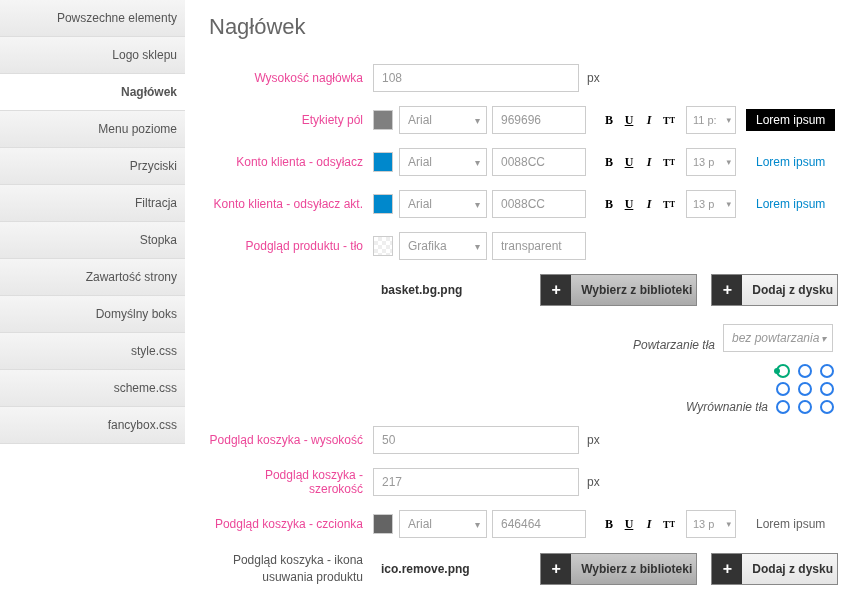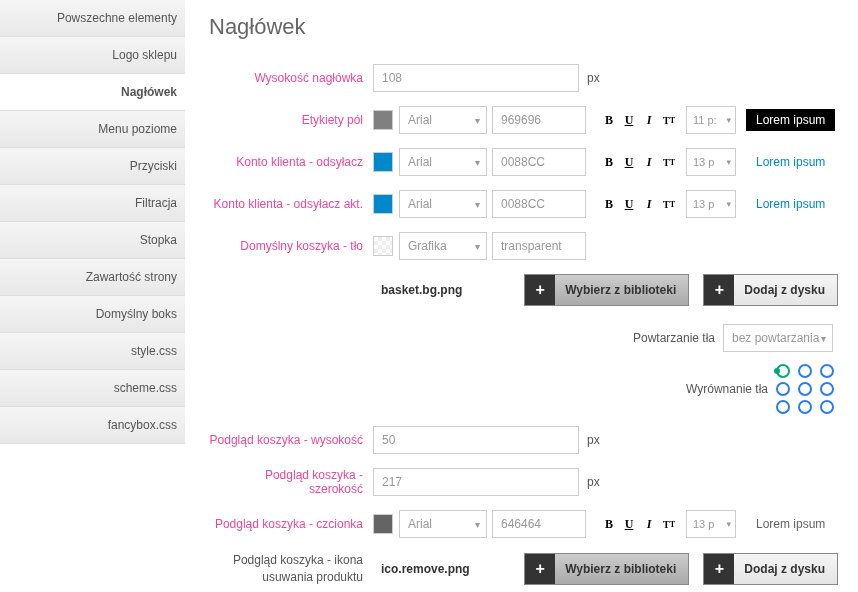--- a/index.html
+++ b/index.html
@@ -28,22 +28,22 @@
 .szsel { width:50px; height:28px; border:1px solid #ccc; display:flex; align-items:center; padding:0 6px; font-size:11px; color:#999; margin-left:8px; position:relative; }
 .szsel::after{content:"▾"; position:absolute; right:4px; color:#999; font-size:9px;}
 .preview { margin-left:10px; padding:4px 10px; font-size:12px; }
 .preview.dark { background:#000; color:#fff; }
 .preview.link { color:#0088CC; }
 .preview.gray { color:#646464; }
 .filerow { display:flex; align-items:center; margin-bottom: 18px; gap: 8px; }
 .btn { height:32px; border:1px solid #888; display:flex; align-items:center; font-size:12px; font-weight:bold; color:#333; cursor:pointer; background:linear-gradient(#ccc,#aaa); margin-left:6px; }
 .btn .plus { width:30px; height:30px; background:#333; color:#fff; display:flex; align-items:center; justify-content:center; font-size:16px; margin-right:10px; }
 .btn.dark { background:linear-gradient(#f5f5f5,#e5e5e5); }
-.btn span.lbl{padding-right:12px;}
-.rightblock { display:flex; justify-content:flex-end; align-items:center; margin-bottom:12px; }
+.btn span.lbl{padding-right:4px;}
+.rightblock { display:flex; justify-content:flex-end; align-items:flex-end; margin-bottom:12px;font-style:italic; }
 .rightblock .lbl2 { font-size:12px; color:#555; margin-right:8px; }
 .radiogrid { display:grid; grid-template-columns:repeat(3,18px); grid-gap:4px; }
 .radio { width:14px; height:14px; border:2px solid #0a7; border-radius:50%; cursor:pointer; }
 .radio.blue { border-color:#2b7de9; }
 .radio.sel::after { content:""; display:block; width:6px; height:6px; background:#0a7; border-radius:50%; margin:2px; }
 .thumb { width:20px; height:20px; border:1px solid #ccc; margin-right:6px; background:repeating-conic-gradient(#eee 0 25%,#fff 0 50%) 0 0/8px 8px; flex-shrink:0;}
 .iconlabel{width:164px; text-align:right; padding-right:10px; font-size:12px; color:#555; line-height:1.4;}
 </style>
 </head>
 <body>
@@ -148,21 +148,21 @@
         <div class="fbtn ital">I</div>
         <div class="fbtn tt">T<span style="font-size:8px">T</span></div>
       </div>
       <div class="szsel">
           <span>13 p</span>
         </div>
       <div class="preview link">Lorem ipsum</div>
     </div>
 
     <div class="row">
-      <div class="label">Domyślny koszyka - tło</div>
+      <div class="label">Podgląd produktu - tło</div>
       <div class="thumb"></div>
       <div class="fld sel">
           <span>Grafika</span>
         </div>
       <input class="fld txt" value="transparent" style="">
     </div>
 
     <div class="row filerow">
       <div class="label"></div>
       <div style="font-weight:bold;color:#333;flex:1">basket.bg.png</div>

